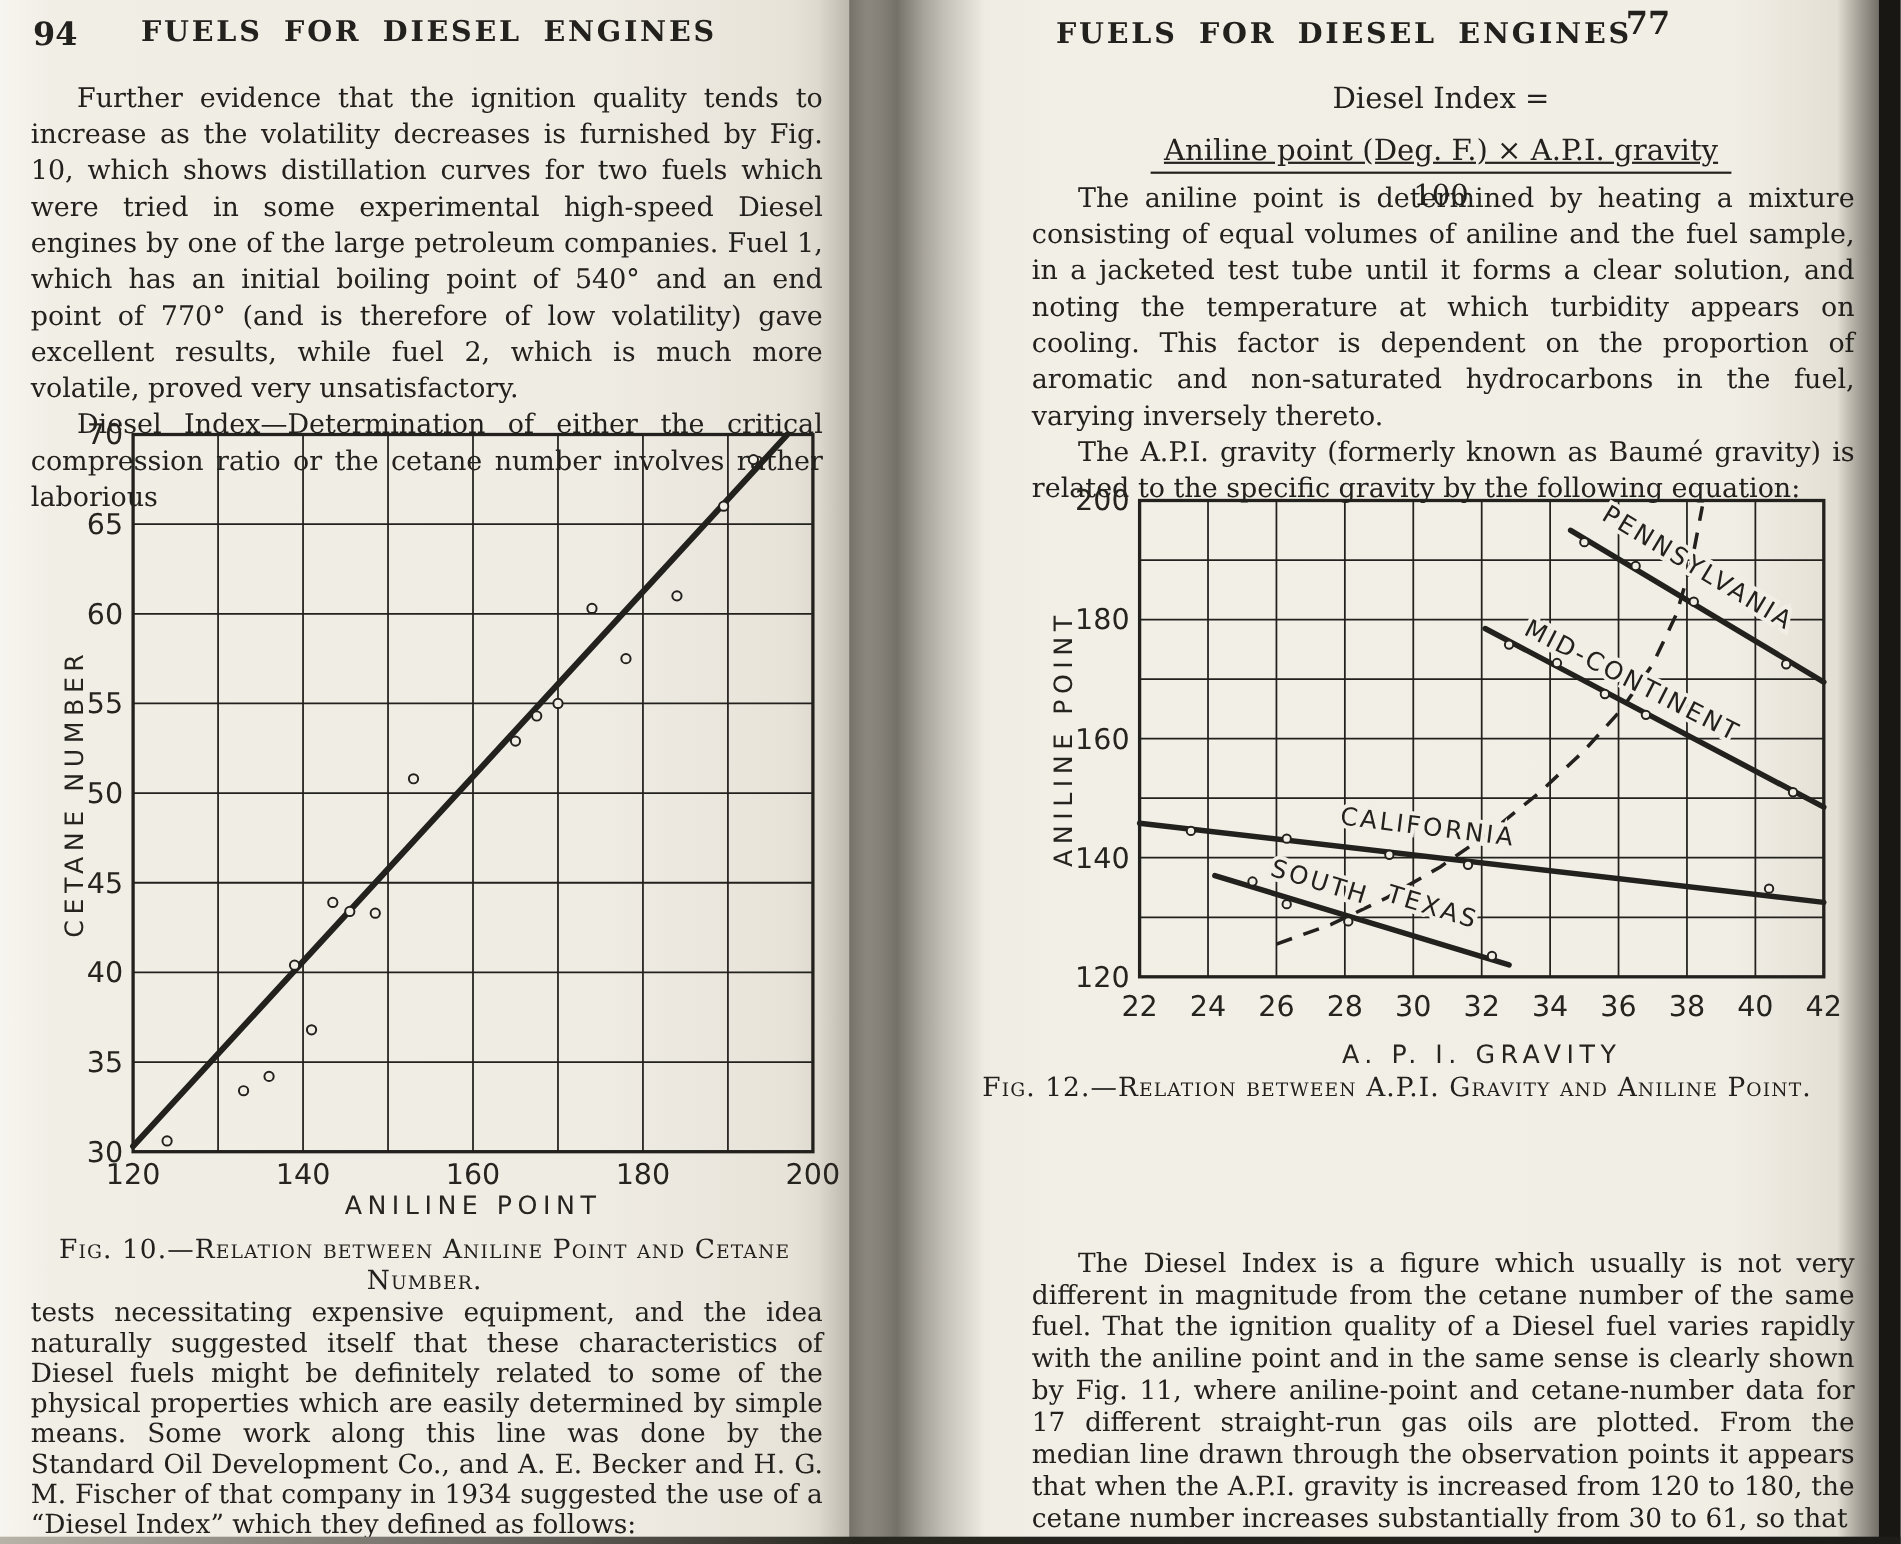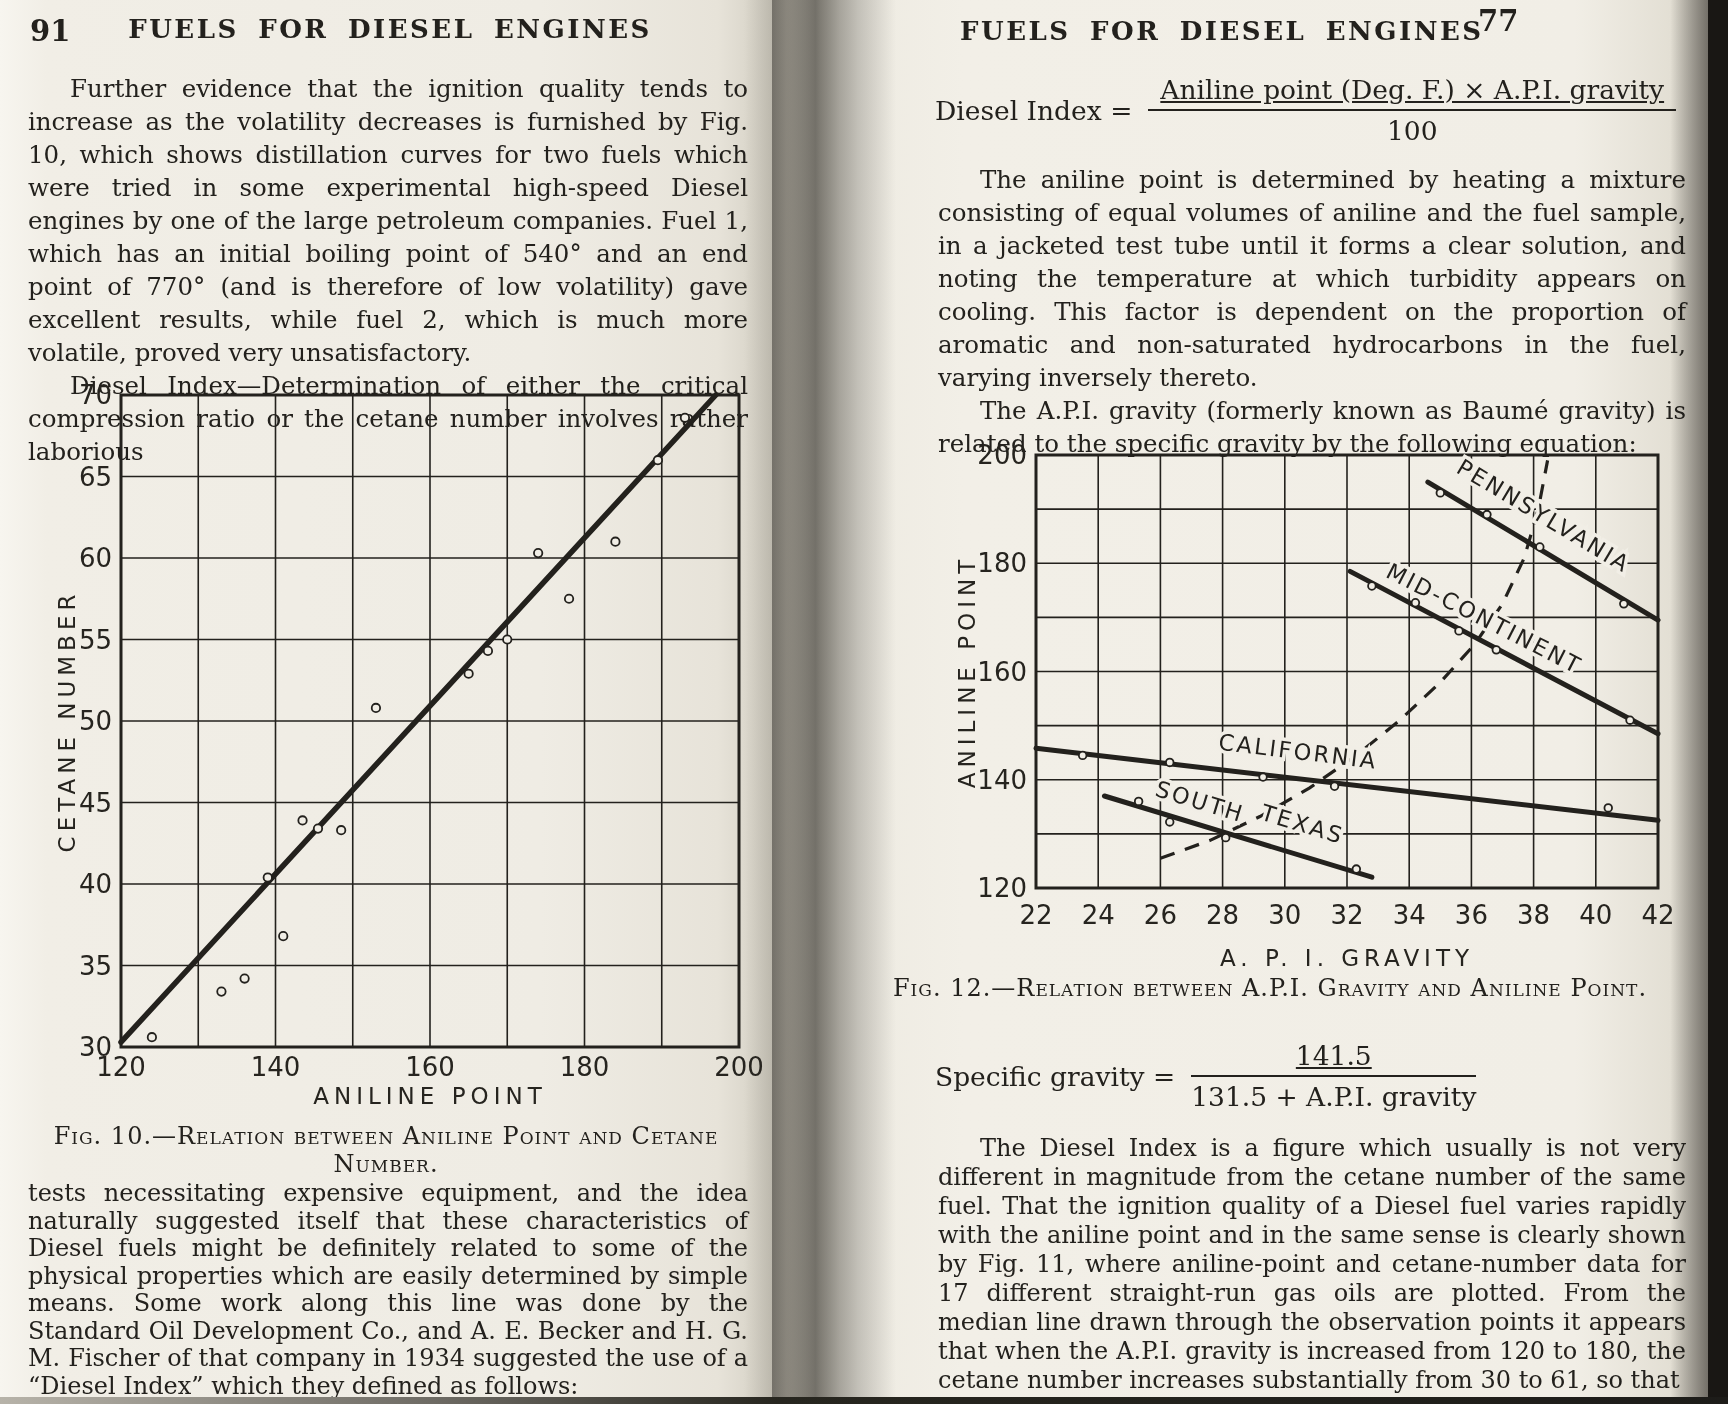--- a/index.html
+++ b/index.html
@@ -20,36 +20,36 @@
   .abs{position:absolute;}
   .runhead{font-weight:bold;font-size:26px;letter-spacing:2.5px;word-spacing:8px;white-space:nowrap;}
   .pagenum{font-weight:bold;font-size:29px;}
   .body-text{font-size:24.5px;line-height:33px;text-align:justify;}
   .body-text p{margin:0;text-indent:42px;}
   .body-text p.noindent{text-indent:0;}
   .compact{font-size:24px;line-height:27.5px;}
   .para3r{font-size:24px;line-height:29px;}
   .bold-lead{font-weight:normal;}
   .caption{font-size:24px;font-variant:small-caps;letter-spacing:1px;text-align:center;}
-  .formula{display:flex;align-items:center;justify-content:flex-start;gap:16px;font-size:26.5px;}
+  .formula{display:flex;align-items:center;justify-content:space-between;gap:16px;font-size:26.5px;flex-direction:column;}
   .frac{display:inline-flex;flex-direction:column;text-align:center;}
   .frac .num{padding:0 12px 4px;border-bottom:2.2px solid #23211d;text-decoration:underline;}
   .frac .den{padding-top:4px;}
   svg text.tick{font-family:"DejaVu Sans",sans-serif;font-size:26px;fill:#26241f;}
   svg text.axis-title{font-family:"DejaVu Sans",sans-serif;font-size:23px;fill:#26241f;letter-spacing:5px;}
   svg text.series-label{font-family:"DejaVu Sans",sans-serif;font-size:22.5px;fill:#23211d;
     letter-spacing:2.5px;stroke:#f1eee6;stroke-width:7px;paint-order:stroke;}
 </style>
 </head>
 <body>
 
 <div id="screen">
 
   <div id="page-left" class="page">
-    <div class="abs pagenum" style="left:30px;top:14px">91</div>
+    <div class="abs pagenum" style="left:30px;top:14px">94</div>
     <div class="abs runhead" style="left:60px;top:14px;width:660px;text-align:center">FUELS FOR DIESEL ENGINES</div>
 
     <div class="abs body-text" style="left:28px;top:72px;width:720px">
       <p>Further evidence that the ignition quality tends to increase as the volatility decreases is furnished by Fig. 10, which shows distillation curves for two fuels which were tried in some experimental high-speed Diesel engines by one of the large petroleum companies. Fuel 1, which has an initial boiling point of 540° and an end point of 770° (and is therefore of low volatility) gave excellent results, while fuel 2, which is much more volatile, proved very unsatisfactory.</p>
       <p><span class="bold-lead">Diesel Index</span><span>—Determination of either the critical compression ratio or the cetane number involves rather laborious</span></p>
     </div>
 
     <svg class="abs" style="left:10px;top:356px" width="760" height="762">
         <line x1="111" y1="39" x2="111" y2="691" stroke="#23211d" stroke-width="1.6"></line>
         <line x1="188.25" y1="39" x2="188.25" y2="691" stroke="#23211d" stroke-width="1.6"></line>
@@ -195,27 +195,20 @@
         <circle cx="278.63" cy="391.4" r="3.8" fill="#f1eee6" stroke="#23211d" stroke-width="1.8"></circle>
         <circle cx="309.73" cy="411.9675000000001" r="3.8" fill="#f1eee6" stroke="#23211d" stroke-width="1.8"></circle>
         <circle cx="365.71000000000004" cy="427.66374999999994" r="3.8" fill="#f1eee6" stroke="#23211d" stroke-width="1.8"></circle>
         <circle cx="496.3299999999999" cy="459.05625" r="3.8" fill="#f1eee6" stroke="#23211d" stroke-width="1.8"></circle>
         <text transform="translate(337.71999999999997 398.9775) rotate(17)" text-anchor="middle" class="series-label">SOUTH</text>
         <text transform="translate(440.35 421.71) rotate(17)" text-anchor="middle" class="series-label">TEXAS</text>
       </svg>
 
     <div class="abs caption" style="left:118px;top:974px;width:760px">Fig. 12.—Relation between A.P.I. Gravity and Aniline Point.</div>
 
-    <div class="abs formula" style="left:163px;top:1040px;width:750px">
-      <span>Specific gravity =</span>
-      <span class="frac">
-        <span class="num">141.5</span>
-        <span class="den">131.5 + A.P.I. gravity</span>
-      </span>
-    </div>
 
     <div class="abs body-text para3r" style="left:166px;top:1134px;width:748px">
       <p>The Diesel Index is a figure which usually is not very different in magnitude from the cetane number of the same fuel. That the ignition quality of a Diesel fuel varies rapidly with the aniline point and in the same sense is clearly shown by Fig. 11, where aniline-point and cetane-number data for 17 different straight-run gas oils are plotted. From the median line drawn through the observation points it appears that when the A.P.I. gravity is increased from 120 to 180, the cetane number increases substantially from 30 to 61, so that</p>
     </div>
   </div>
 
   <div class="gutter"></div>
   <div class="edge-shadow-right"></div>
   <div class="edge-right"></div>
   <div class="bottom-band"></div>

